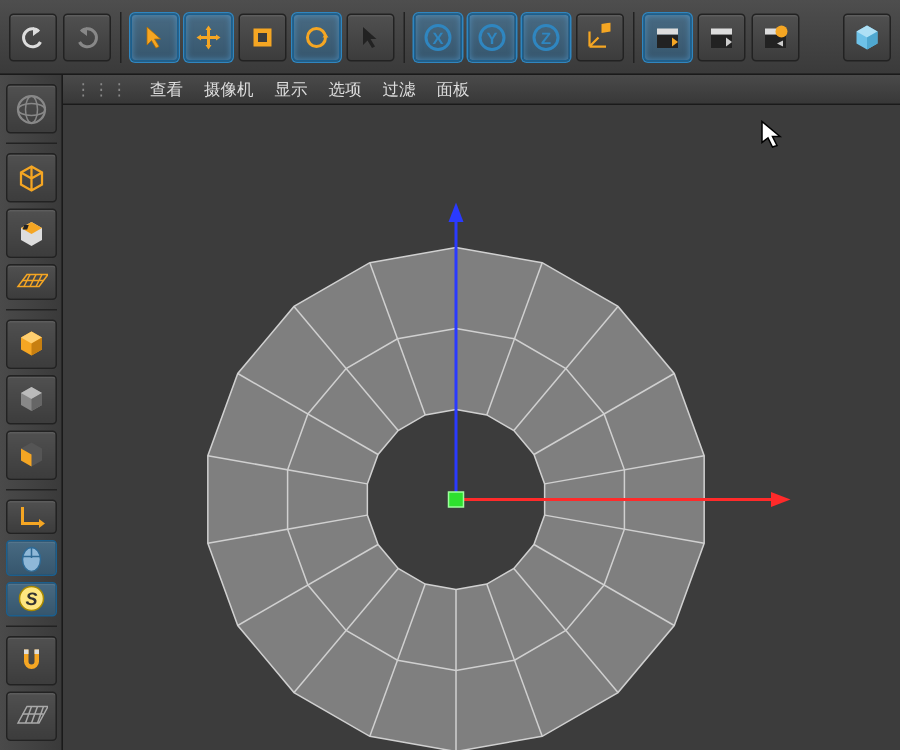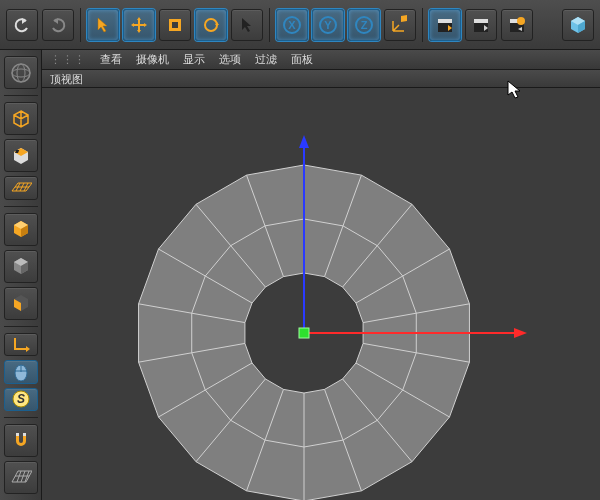--- a/index.html
+++ b/index.html
@@ -264,21 +264,20 @@
 <div class="viewport">
   <div class="vmenu">
     <span style="letter-spacing:1px;color:#888">⋮⋮⋮</span>
     <span>查看</span>
     <span>摄像机</span>
     <span>显示</span>
     <span>选项</span>
     <span>过滤</span>
     <span>面板</span>
   </div>
-  <div class="vlabel">顶视图</div>
   <div class="canvas">
     <svg id="geom" width="558" height="412">
         <path d="M262 77 L319.45938407871233 87.1316397079674 L369.98831842733864 116.3045335560117 L407.4922678357857 161 L427.447702506051 215.8271061519557 L427.447702506051 274.1728938480443 L407.4922678357857 329 L369.98831842733864 373.69546644398827 L319.45938407871233 402.8683602920326 L262 413 L204.54061592128767 402.8683602920326 L154.0116815726614 373.69546644398827 L116.50773216421433 329.00000000000006 L96.55229749394906 274.1728938480443 L96.55229749394903 215.82710615195575 L116.5077321642143 161 L154.01168157266136 116.3045335560117 L204.54061592128755 87.13163970796742 Z M262 185 L282.52120859954016 188.6184427528455 L300.56725658119234 199.03733341286133 L313.9615242270663 215 L321.0884651807325 234.58110933998418 L321.0884651807325 255.41889066001582 L313.9615242270663 275 L300.5672565811924 290.96266658713864 L282.52120859954016 301.3815572471545 L262 305 L241.47879140045987 301.3815572471545 L223.43274341880763 290.9626665871387 L210.03847577293368 275 L202.9115348192675 255.41889066001582 L202.9115348192675 234.5811093399842 L210.03847577293368 215 L223.43274341880763 199.03733341286133 L241.47879140045984 188.6184427528455 Z" fill="#7f7f7f" fill-rule="evenodd" stroke="#d0d0d0" stroke-width="1"></path>
         <path d="M262 131 L300.99029633912625 137.87504123040645 L335.27778750426546 157.6709334844365 L360.726896031426 188 L374.2680838433917 225.20410774596994 L374.2680838433917 264.79589225403004 L360.726896031426 302 L335.2777875042655 332.32906651556345 L300.99029633912625 352.12495876959355 L262 359 L223.00970366087375 352.12495876959355 L188.7222124957345 332.3290665155635 L163.273103968574 302.00000000000006 L149.7319161566083 264.79589225403004 L149.7319161566083 225.20410774596996 L163.273103968574 188 L188.72221249573448 157.67093348443652 L223.0097036608737 137.87504123040645 Z" fill="none" stroke="#d0d0d0" stroke-width="1"></path>
         <line x1="262" y1="185" x2="262" y2="77" stroke="#d0d0d0" stroke-width="1"></line>
         <line x1="282.52120859954016" y1="188.6184427528455" x2="319.45938407871233" y2="87.1316397079674" stroke="#d0d0d0" stroke-width="1"></line>
         <line x1="300.56725658119234" y1="199.03733341286133" x2="369.98831842733864" y2="116.3045335560117" stroke="#d0d0d0" stroke-width="1"></line>
         <line x1="313.9615242270663" y1="215" x2="407.4922678357857" y2="161" stroke="#d0d0d0" stroke-width="1"></line>
         <line x1="321.0884651807325" y1="234.58110933998418" x2="427.447702506051" y2="215.8271061519557" stroke="#d0d0d0" stroke-width="1"></line>
         <line x1="321.0884651807325" y1="255.41889066001582" x2="427.447702506051" y2="274.1728938480443" stroke="#d0d0d0" stroke-width="1"></line>

